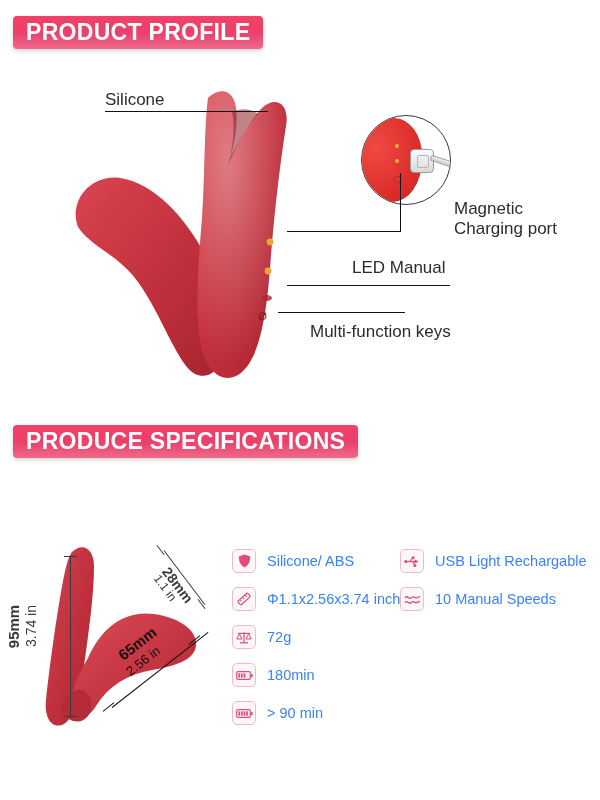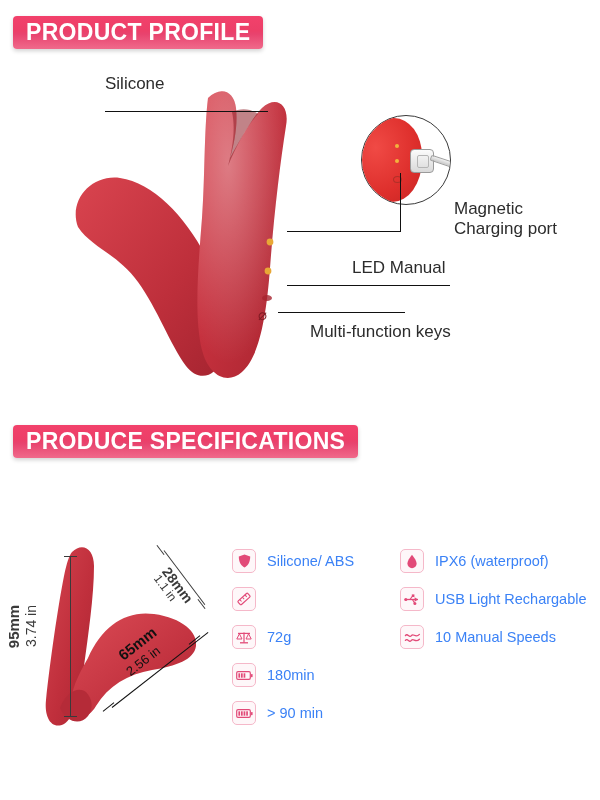--- a/index.html
+++ b/index.html
@@ -40,21 +40,21 @@
     font-size:17px;
     color:#2c2c2c;
     font-family:"Liberation Sans", sans-serif;
     white-space:nowrap;
     line-height:1.2;
   }
   .leader{position:absolute;background:#111111;}
   .leader-h{height:1px;}
   .leader-v{width:1px;}
 
-  #label-silicone{left:105px;top:74px;}
+  #label-silicone{left:105px;top:90px;}
   #line-silicone{left:105px;top:111px;width:163px;}
 
   #label-magnetic{left:410px;top:199px;font-size:17px;margin-left:44px;}
   #line-magnetic-v{left:400px;top:173px;height:58px;}
   #line-magnetic-h{left:287px;top:231px;width:114px;}
 
   #label-led{left:352px;top:258px;}
   #line-led{left:287px;top:285px;width:163px;}
 
   #label-keys{left:310px;top:322px;}
@@ -294,20 +294,21 @@
       <div class="spec-icon">
         <svg width="16" height="16" viewBox="0 0 16 16">
           <g transform="rotate(-42 8 8)">
             <rect x="1.5" y="5.6" width="13" height="4.8" rx="1" fill="none" stroke="#e24a78" stroke-width="1.2"></rect>
             <line x1="4.5" y1="5.6" x2="4.5" y2="8.2" stroke="#e24a78" stroke-width="1"></line>
             <line x1="8" y1="5.6" x2="8" y2="8.2" stroke="#e24a78" stroke-width="1"></line>
             <line x1="11.5" y1="5.6" x2="11.5" y2="8.2" stroke="#e24a78" stroke-width="1"></line>
           </g>
         </svg>
       </div>
+      <div class="spec-text">Φ1.1x2.56x3.74 inch</div>
     </div>
 
     <div class="spec-row">
       <div class="spec-icon">
         <svg width="16" height="15" viewBox="0 0 16 15">
           <line x1="8" y1="2.4" x2="8" y2="12.6" stroke="#e24a78" stroke-width="1.2"></line>
           <line x1="2" y1="3.4" x2="14" y2="3.4" stroke="#e24a78" stroke-width="1.2"></line>
           <line x1="4" y1="12.8" x2="12" y2="12.8" stroke="#e24a78" stroke-width="1.3"></line>
           <path d="M0.8 9 L3.4 3.8 L6 9 Z" fill="none" stroke="#e24a78" stroke-width="1"></path>
           <path d="M10 9 L12.6 3.8 L15.2 9 Z" fill="none" stroke="#e24a78" stroke-width="1"></path>
@@ -341,29 +342,20 @@
         </svg>
       </div>
       <div class="spec-text">&gt; 90 min</div>
     </div>
 
   </div>
 
   <div class="spec-col" id="spec-col-right">
 
 
-    <div class="spec-row">
-      <div class="spec-icon">
-        <svg width="12" height="15" viewBox="0 0 12 15">
-          <path d="M6 0.8 C6 0.8 10.6 6.4 10.6 9.6 C10.6 12.3 8.5 14.2 6 14.2
-                   C3.5 14.2 1.4 12.3 1.4 9.6 C1.4 6.4 6 0.8 6 0.8 Z" fill="#e24a78"></path>
-        </svg>
-      </div>
-      <div class="spec-text">IPX6 (waterproof)</div>
-    </div>
 
     <div class="spec-row">
       <div class="spec-icon">
         <svg width="17" height="13" viewBox="0 0 17 13">
           <line x1="1.5" y1="6.5" x2="14" y2="6.5" stroke="#e24a78" stroke-width="1.3"></line>
           <circle cx="1.8" cy="6.5" r="1.6" fill="#e24a78"></circle>
           <path d="M14 6.5 L10.6 4.3 L10.6 8.7 Z" fill="#e24a78"></path>
           <line x1="6" y1="6.5" x2="8.6" y2="3" stroke="#e24a78" stroke-width="1.2"></line>
           <rect x="7.8" y="1.4" width="2.6" height="2.6" fill="#e24a78"></rect>
           <line x1="8.4" y1="6.5" x2="10.6" y2="10" stroke="#e24a78" stroke-width="1.2"></line>

